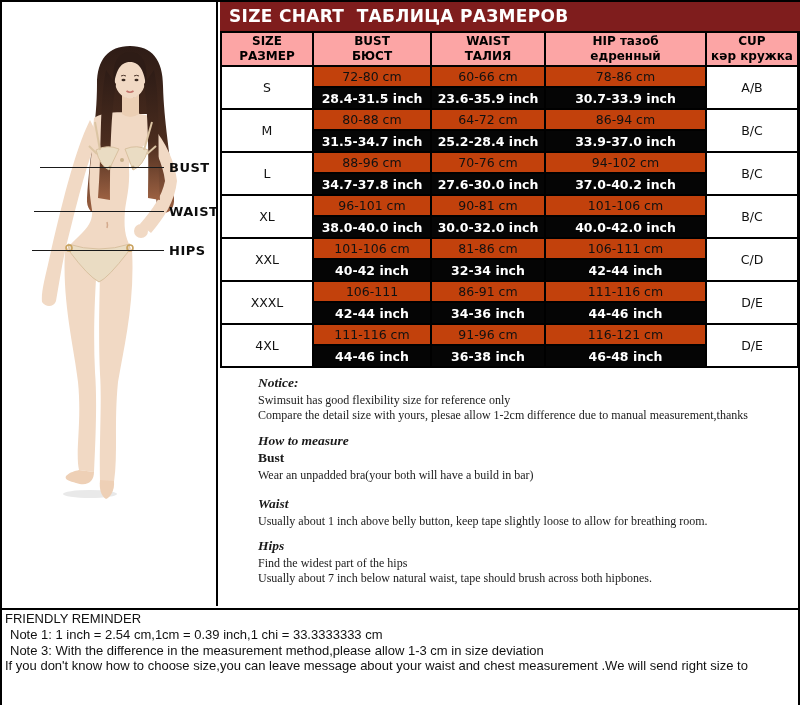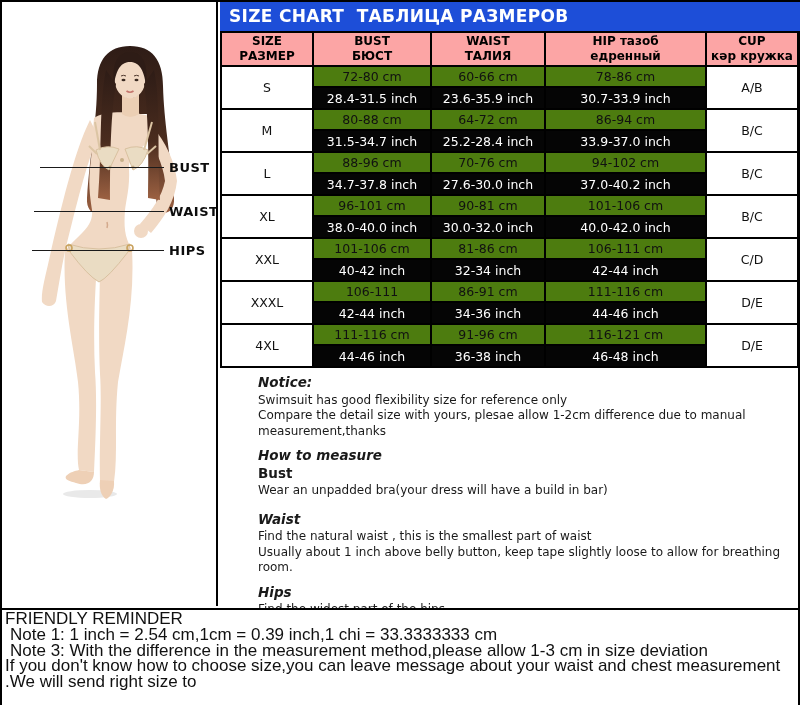--- a/index.html
+++ b/index.html
@@ -12,42 +12,42 @@
   .left-panel { position: absolute; left: 0; top: 0; width: 216px; height: 604px;
                 border-right: 2px solid #000; background: #fff; overflow: hidden; }
   .model-svg { position: absolute; left: 0; top: 0; }
   .measure { position: absolute; display: flex; align-items: center; height: 18px; z-index: 5; }
   .mline { display: inline-block; border-top: 1.5px solid #1a1a1a; height: 0; }
   .mlabel { font-size: 13px; font-weight: bold; color: #0d0d0d; padding-left: 5px;
             letter-spacing: 0.5px; }
 
   
   .right-panel { position: absolute; left: 218px; top: 0; width: 580px; height: 604px; }
-  .title-bar { height: 29px; background: #1d4ed8; color: #fff; font-size: 17px; font-weight: bold;
+  .title-bar { height: 29px; background: #7f1d1d; color: #fff; font-size: 17px; font-weight: bold;
                line-height: 29px; padding-left: 9px; letter-spacing: 0.3px; white-space: pre; }
   table.size-table { width: 577px; border-collapse: collapse; table-layout: fixed; }
   table.size-table th, table.size-table td { border: 2px solid #000; text-align: center;
                vertical-align: middle; overflow: hidden; }
   th.hcell { height: 34px; font-size: 12px; font-weight: bold; line-height: 15px; background: #fca5a5; color:#000; }
-  tr.cm-row td { height: 21px; font-size: 12.5px; background: #4d7c0f; color: #111; }
-  tr.in-row td { height: 22px; font-size: 12.5px; background: #050505; color: #fff; border-color:#000; }
+  tr.cm-row td { height: 21px; font-size: 12.5px; background: #c2410c; color: #111; }
+  tr.in-row td { height: 22px; font-size: 12.5px; background: #050505; color: #fff; border-color:#000;font-weight:bold; }
   td.size-cell, td.cup-cell { background: #fff !important; color: #111 !important; font-size: 13px; }
 
   
   .notice { padding: 7px 6px 0 38px; font-size: 12px; line-height: 15.5px; color: #1a1a1a; }
-  .notice p { margin: 0; }
+  .notice p { margin: 0; font-family: Liberation Serif, serif; }
   .nh { font-size: 13.5px; font-weight: bold; font-style: italic; margin: 0 0 2px 0 !important; }
   .nh-upright { font-style: normal; }
   .gap-sm { margin-top: 9px !important; }
   .gap-md { margin-top: 13px !important; }
 
   
   .bottom-panel { position: absolute; left: 0; top: 606px; width: 796px; height: 98px;
                   border-top: 2px solid #000; background: #fff;
-                  font-family: "Liberation Sans", sans-serif; font-size: 17px;
+                  font-family: "Liberation Sans", sans-serif; font-size: 13px;
                   line-height: 15.8px; color: #111; padding: 1px 4px 0 3px; }
   .bottom-panel p { margin: 0; }
   .rem-note { padding-left: 5px; }
 </style>
 </head>
 <body>
 
 <div class="frame">
 
   <div class="left-panel">
@@ -259,23 +259,22 @@
         </tr>
       </tbody>
     </table>
 
     <div class="notice">
       <p class="nh">Notice:</p>
       <p>Swimsuit has good flexibility size for reference only</p>
       <p>Compare the detail size with yours, plesae allow 1-2cm difference due to manual measurement,thanks</p>
       <p class="nh gap-sm">How to measure</p>
       <p class="nh nh-upright" style="margin-top:2px">Bust</p>
-      <p>Wear an unpadded bra(your dress will have a build in bar)</p>
+      <p>Wear an unpadded bra(your both will have a build in bar)</p>
       <p class="nh gap-md">Waist</p>
-      <p>Find the natural waist , this is the smallest part of waist</p>
       <p>Usually about 1 inch above belly button, keep tape slightly loose to allow for breathing room.</p>
       <p class="nh gap-sm">Hips</p>
       <p>Find the widest part of the hips</p>
       <p>Usually about 7 inch below natural waist, tape should brush across both hipbones.</p>
     </div>
   </div>
 
   <div class="bottom-panel">
     <p>FRIENDLY REMINDER</p>
     <p class="rem-note">Note 1: 1 inch = 2.54 cm,1cm = 0.39 inch,1 chi = 33.3333333 cm</p>

